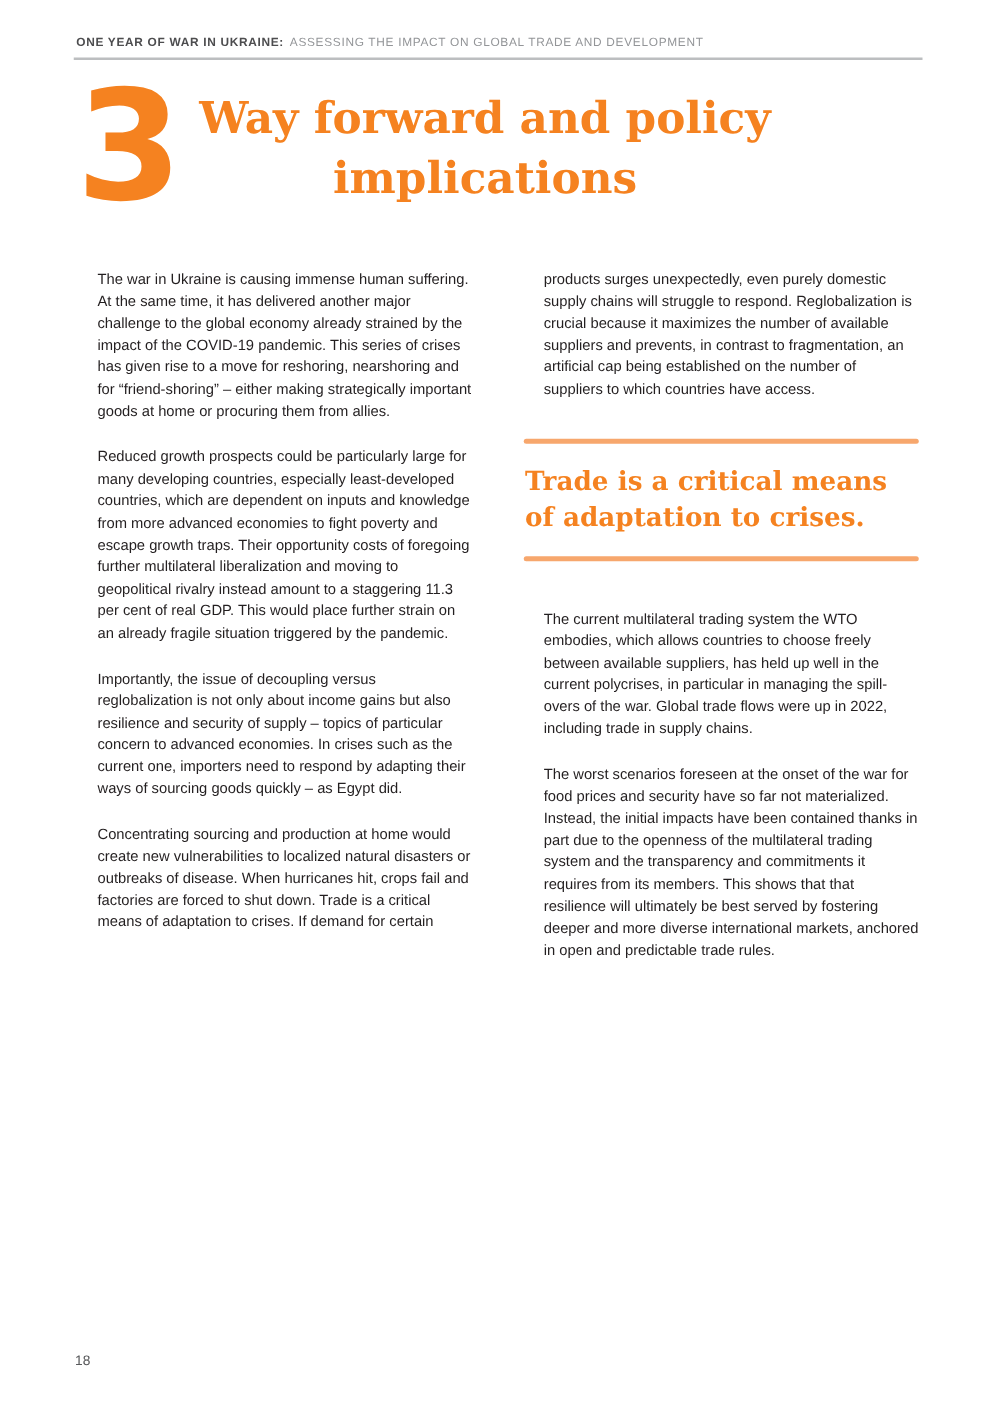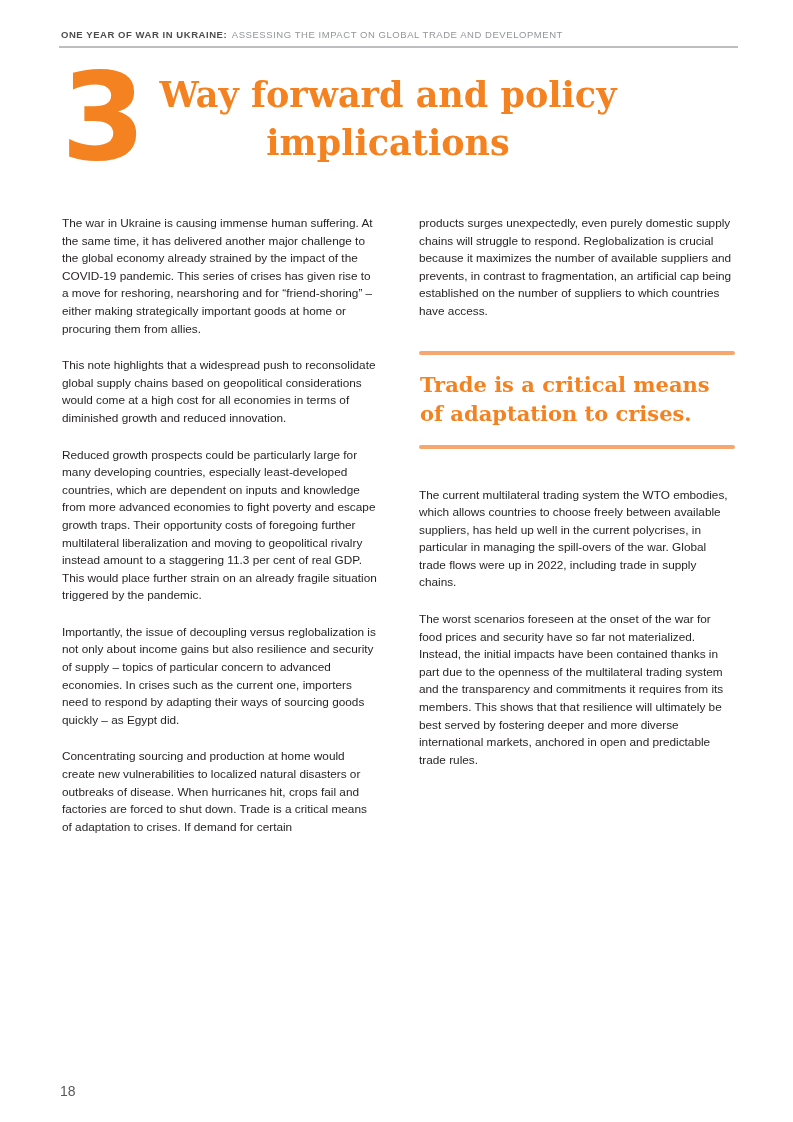--- a/index.html
+++ b/index.html
@@ -57,39 +57,39 @@
   .columns {
     position:absolute; left:57px; top:210px;
     width:679px;
     display:flex; gap:37px;
   }
   .col {
     width:321px;
     font-size:11.8px; line-height:17.6px;
     color:#231f20;
   }
-  .col p { margin:0 0 17px 0; }
+  .col p { margin:0 0 17px 16px; }
 
   
   .pullquote { margin:28px 0 36px 0; }
   .pq-rule {
     height:4px; background:#f7a76d; border-radius:2px;
   }
   .pq-text {
     font-family:"DejaVu Serif","Liberation Serif",serif;
     font-weight:700;
     font-size:21px; line-height:1.38;
     color:#f58220;
     margin:15px 0 15px 0;
   }
 
   
   .page-number {
     position:absolute; left:57px; top:1080px;
-    font-size:14px; color:#58595b;
+    font-size:11px; color:#58595b;
   }
 </style>
 </head>
 <body>
 
 <div class="page">
 
   <div class="running-header">
     <span class="rh-bold">ONE YEAR OF WAR IN UKRAINE:</span><span> ASSESSING THE IMPACT ON GLOBAL TRADE AND DEVELOPMENT</span>
   </div>
@@ -97,21 +97,20 @@
 
   <div class="chapter-head">
     <div class="chapter-number">3</div>
     <h1 class="chapter-title">Way forward and policy implications</h1>
   </div>
 
   <div class="columns">
 
     <div class="col">
       <p>The war in Ukraine is causing immense human suffering. At the same time, it has delivered another major challenge to the global economy already strained by the impact of the COVID-19 pandemic. This series of crises has given rise to a move for reshoring, nearshoring and for “friend-shoring” – either making strategically important goods at home or procuring them from allies.</p>
-      <p>This note highlights that a widespread push to reconsolidate global supply chains based on geopolitical considerations would come at a high cost for all economies in terms of diminished growth and reduced innovation.</p>
       <p>Reduced growth prospects could be particularly large for many developing countries, especially least-developed countries, which are dependent on inputs and knowledge from more advanced economies to fight poverty and escape growth traps. Their opportunity costs of foregoing further multilateral liberalization and moving to geopolitical rivalry instead amount to a staggering 11.3 per cent of real GDP. This would place further strain on an already fragile situation triggered by the pandemic.</p>
       <p>Importantly, the issue of decoupling versus reglobalization is not only about income gains but also resilience and security of supply – topics of particular concern to advanced economies. In crises such as the current one, importers need to respond by adapting their ways of sourcing goods quickly – as Egypt did.</p>
       <p>Concentrating sourcing and production at home would create new vulnerabilities to localized natural disasters or outbreaks of disease. When hurricanes hit, crops fail and factories are forced to shut down. Trade is a critical means of adaptation to crises. If demand for certain</p>
     </div>
 
     <div class="col">
       <p>products surges unexpectedly, even purely domestic supply chains will struggle to respond. Reglobalization is crucial because it maximizes the number of available suppliers and prevents, in contrast to fragmentation, an artificial cap being established on the number of suppliers to which countries have access.</p>
 
       <div class="pullquote">
         <div class="pq-rule"></div>

